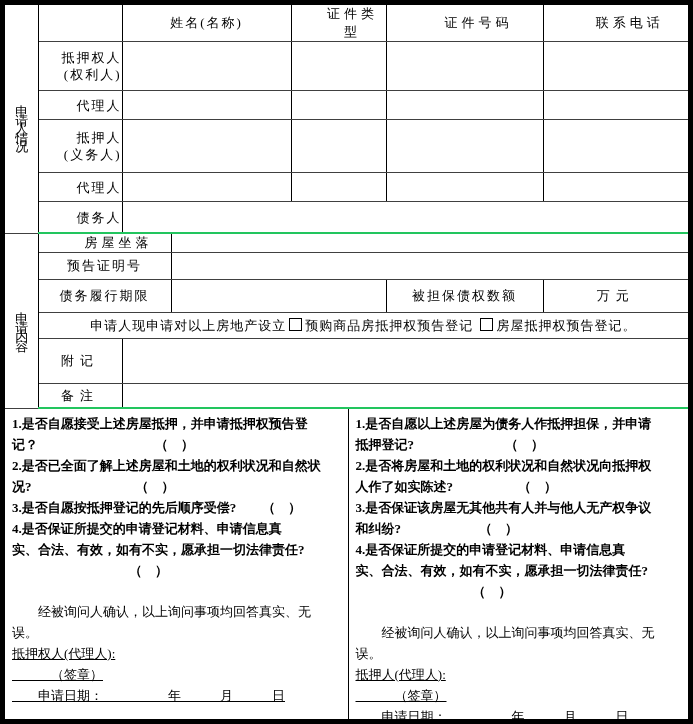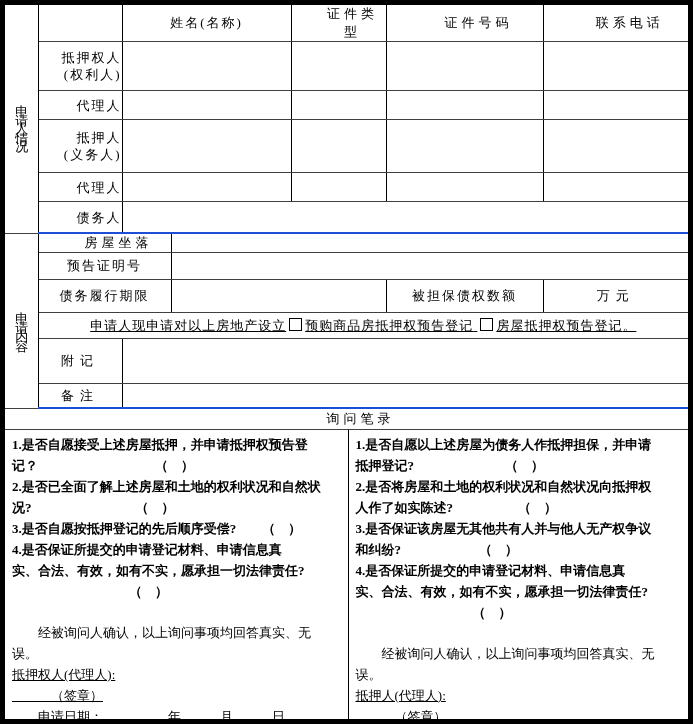--- a/index.html
+++ b/index.html
@@ -1,41 +1,41 @@
 <!DOCTYPE html>
 <html><head>
 <meta charset="utf-8">
 <style>
   html,body{margin:0;padding:0;background:#fff;}
   body{width:693px;height:724px;font-family:"Liberation Serif", serif;color:#000;}
   .form{position:relative;width:693px;height:724px;box-sizing:border-box;border:5px solid #000;background:#fff;overflow:hidden;}
   table.t{border-collapse:collapse;table-layout:fixed;width:683px;}
   td{border-right:1px solid #000;border-bottom:1px solid #404040;padding:0;font-size:13px;text-align:center;vertical-align:middle;overflow:hidden;}
   tr td:last-child{border-right:none;margin-top:14px;}
-  td.thick{border-bottom:2px solid #1d4ed8;}
+  td.thick{border-bottom:2px solid #22c55e;}
   .t3 tr:last-child td{border-bottom:none;}
   
   .t1 col.c1{width:33px}.t1 col.c2{width:84px}.t1 col.c3{width:169px}.t1 col.c4{width:95px}.t1 col.c5{width:157px}.t1 col.c6{width:145px}
   .t2 col.c1{width:33px}.t2 col.c2{width:84px}.t2 col.c3{width:49px}.t2 col.c4{width:215px}.t2 col.c5{width:157px}.t2 col.c6{width:145px}
   .t3 col.c1{width:343px}.t3 col.c2{width:340px}
   
   .h24{height:24px}.h48{height:48px}.h28{height:28px}.h52{height:52px}.h30{height:30px}
   .h40{height:40px}.h26{height:26px}.h32{height:32px}.h25{height:25px}.h44{height:44px}.h23{height:23px}
   .h20{height:20px}.hq{height:296px}
   .vlabel{writing-mode:vertical-lr;text-orientation:upright;letter-spacing:9px;font-size:13px;display:inline-block;}
   .rowlabel{white-space:pre-line;letter-spacing:2px;line-height:17px;text-align:right;}
   .sp4{letter-spacing:4px;padding-left:28px;}
   .sp6{letter-spacing:6px;font-family:Liberation Mono, monospace;}
   .sp2{letter-spacing:2px;}
   .qcell{text-align:left;vertical-align:top;padding:4px 4px 0 7px;line-height:21px;}
   .q{white-space:pre-wrap;margin:0;font-weight:bold;}
   .confirm{white-space:pre-wrap;margin-top:20px;}
   .pre{white-space:pre-wrap;text-decoration:underline;}
   .box{display:inline-block;width:11px;height:11px;border:1px solid #000;vertical-align:-1px;margin:0 3px;}
-  .decl{letter-spacing:1px;text-decoration:underline;}
+  .decl{letter-spacing:1px;}
 </style>
 </head>
 <body>
 
 <div class="form">
 
   <table class="t t1">
     <colgroup>
         <col class="c1">
         <col class="c2">
@@ -135,23 +135,20 @@
     </tr>
   </tbody>
     </table>
 
   <table class="t t3">
     <colgroup>
         <col class="c1">
         <col class="c2">
       </colgroup>
     <tbody>
-        <tr>
-      <td class="h20 sp4" colspan="2">询问笔录</td>
-    </tr>
     <tr>
       <td class="hq qcell">
         <div class="q">1.是否自愿接受上述房屋抵押，并申请抵押权预告登
 记？　　　　　　　　　（　）</div>
         <div class="q">2.是否已全面了解上述房屋和土地的权利状况和自然状
 况?　　　　　　　　（　）</div>
         <div class="q">3.是否自愿按抵押登记的先后顺序受偿?　　（　）</div>
         <div class="q">4.是否保证所提交的申请登记材料、申请信息真
 实、合法、有效，如有不实，愿承担一切法律责任?
 　　　　　　　　　（　）</div>

